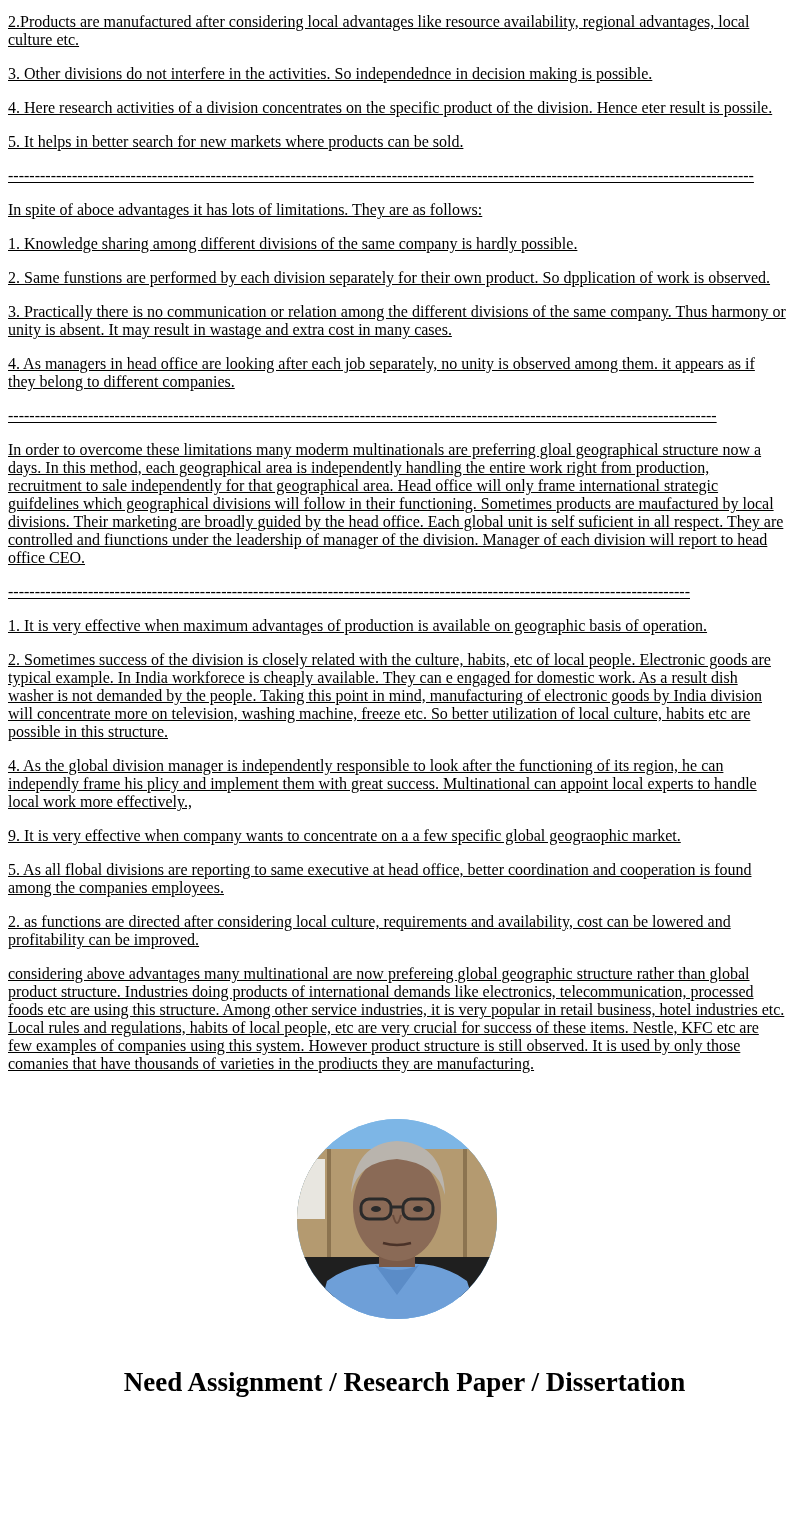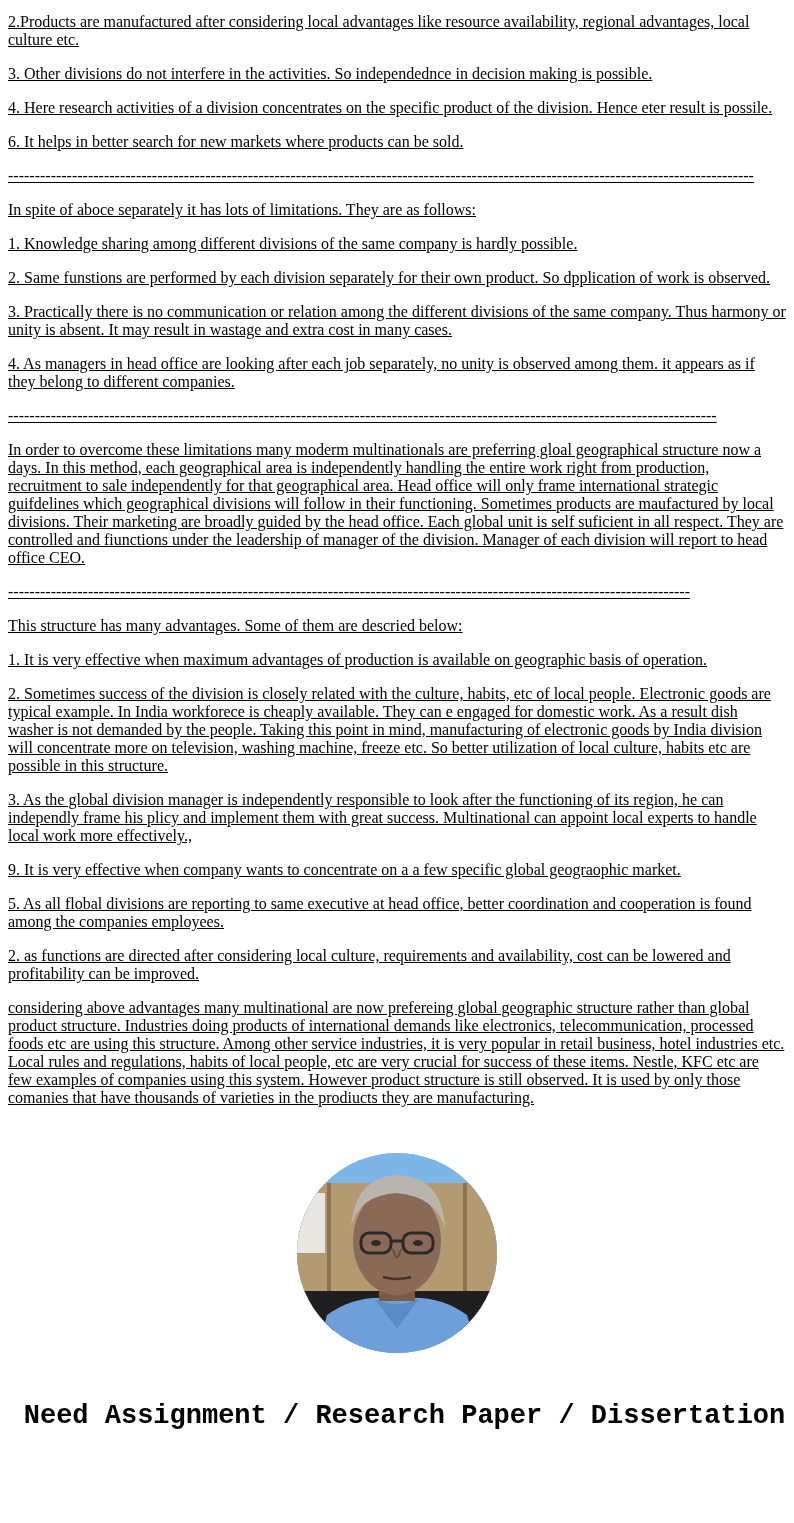--- a/index.html
+++ b/index.html
@@ -20,50 +20,49 @@
   }
   .avatar {
     width: 200px; height: 200px; border-radius: 50%;
     overflow: hidden; position: relative;
     background: #7db6e6;
   }
   .avatar svg { display: block; }
   .cta {
     margin-top: 48px;
     text-align: center;
-    font-family: Liberation Mono, monospace;
+    font-family: Liberation Serif, serif;
     font-weight: bold;
     font-size: 27px;
     line-height: 30px;
     padding: 0 8px;
     margin-left: 15px;
   }
   .cta div { margin: 0; }
 </style>
 </head>
 <body>
 
 <div class="content">
   <p class="first">2.Products are manufactured after considering local advantages like resource availability, regional advantages, local culture etc.</p>
   <p>3. Other divisions do not interfere in the activities. So independednce in decision making is possible.</p>
   <p>4. Here research activities of a division concentrates on the specific product of the division. Hence eter result is possile.</p>
-  <p>6. It helps in better search for new markets where products can be sold.</p>
+  <p>5. It helps in better search for new markets where products can be sold.</p>
   <p class="sep">--------------------------------------------------------------------------------------------------------------------------------------------</p>
-  <p>In spite of aboce separately it has lots of limitations. They are as follows:</p>
+  <p>In spite of aboce advantages it has lots of limitations. They are as follows:</p>
   <p>1. Knowledge sharing among different divisions of the same company is hardly possible.</p>
   <p>2. Same funstions are performed by each division separately for their own product. So dpplication of work is observed.</p>
   <p>3. Practically there is no communication or relation among the different divisions of the same company. Thus harmony or unity is absent. It may result in wastage and extra cost in many cases.</p>
   <p>4. As managers in head office are looking after each job separately, no unity is observed among them. it appears as if they belong to different companies.</p>
   <p class="sep">-------------------------------------------------------------------------------------------------------------------------------------</p>
   <p>In order to overcome these limitations many moderm multinationals are preferring gloal geographical structure now a days. In this method, each geographical area is independently handling the entire work right from production, recruitment to sale independently for that geographical area. Head office will only frame international strategic guifdelines which geographical divisions will follow in their functioning. Sometimes products are maufactured by local divisions. Their marketing are broadly guided by the head office. Each global unit is self suficient in all respect. They are controlled and fiunctions under the leadership of manager of the division. Manager of each division will report to head office CEO.</p>
   <p class="sep">--------------------------------------------------------------------------------------------------------------------------------</p>
-  <p>This structure has many advantages. Some of them are descried below:</p>
   <p>1. It is very effective when maximum advantages of production is available on geographic basis of operation.</p>
   <p>2. Sometimes success of the division is closely related with the culture, habits, etc of local people. Electronic goods are typical example. In India workforece is cheaply available. They can e engaged for domestic work. As a result dish washer is not demanded by the people. Taking this point in mind, manufacturing of electronic goods by India division will concentrate more on television, washing machine, freeze etc. So better utilization of local culture, habits etc are possible in this structure.</p>
-  <p>3. As the global division manager is independently responsible to look after the functioning of its region, he can independly frame his plicy and implement them with great success. Multinational can appoint local experts to handle local work more effectively.,</p>
+  <p>4. As the global division manager is independently responsible to look after the functioning of its region, he can independly frame his plicy and implement them with great success. Multinational can appoint local experts to handle local work more effectively.,</p>
   <p>9. It is very effective when company wants to concentrate on a a few specific global geograophic market.</p>
   <p>5. As all flobal divisions are reporting to same executive at head office, better coordination and cooperation is found among the companies employees.</p>
   <p>2. as functions are directed after considering local culture, requirements and availability, cost can be lowered and profitability can be improved.</p>
   <p>considering above advantages many multinational are now prefereing global geographic structure rather than global product structure. Industries doing products of international demands like electronics, telecommunication, processed foods etc are using this structure. Among other service industries, it is very popular in retail business, hotel industries etc. Local rules and regulations, habits of local people, etc are very crucial for success of these items. Nestle, KFC etc are few examples of companies using this system. However product structure is still observed. It is used by only those comanies that have thousands of varieties in the prodiucts they are manufacturing.</p>
 </div>
 
 <div class="avatar-wrap">
   <div class="avatar">
     <svg width="200" height="200" viewBox="0 0 200 200">
       <rect x="0" y="0" width="200" height="200" fill="#7db6e6"></rect>

